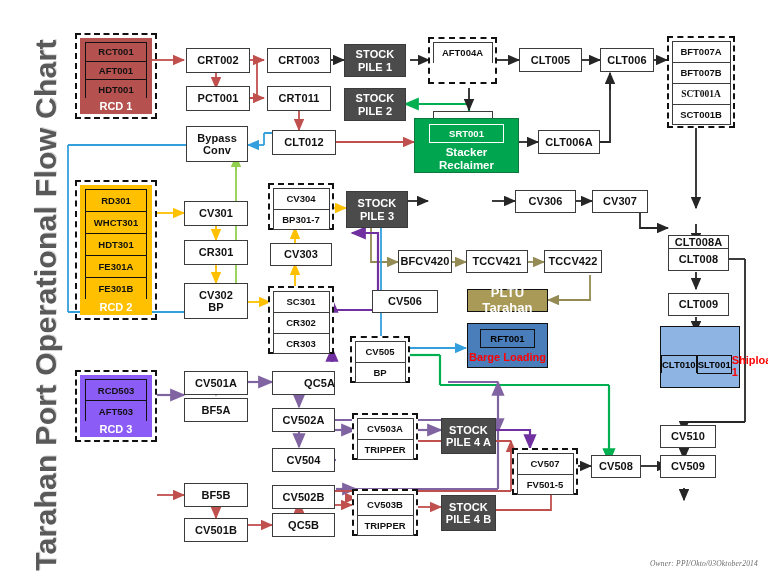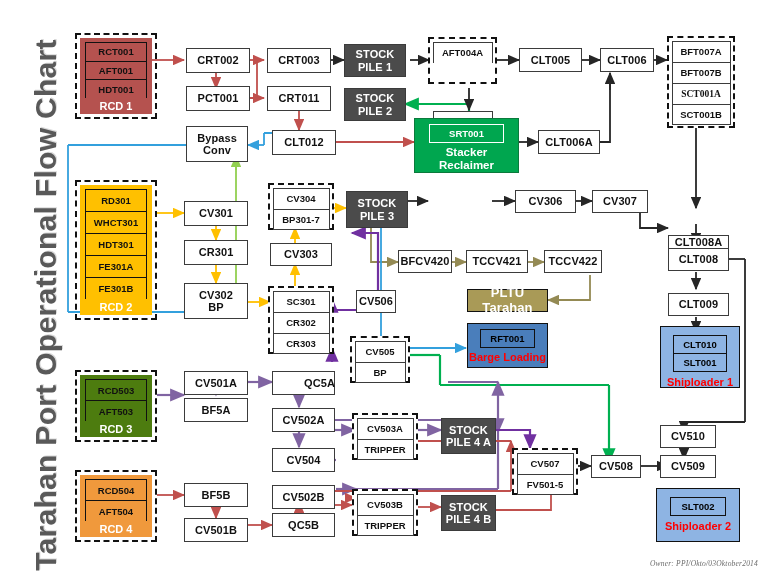--- a/index.html
+++ b/index.html
@@ -95,22 +95,22 @@
   }
   .barge .inner{
     box-sizing:border-box;width:70%;padding:3px 0;background:#4a7ebb;
     border:1.6px solid #111;color:#000;font-size:9.5px;font-weight:bold;text-align:center;
   }
   .barge .lbl{color:#ff0000;font-size:11px;font-weight:bold;margin-top:3px;}
 
   
   .shiploader{
     position:absolute;box-sizing:border-box;background:#8eb4e3;
-    border:1.6px solid #111;display:flex;flex-direction:column;
-    align-items:center;justify-content:flex-start;padding-top:8px;z-index:6;
+    border:1.6px solid #111;display:flex;
+    align-items:center;justify-content:flex-start;padding-top:14px;z-index:6;
   }
   .shiploader .sub{
     box-sizing:border-box;width:68%;padding:3px 0;background:#8eb4e3;
     border:1.4px solid #111;border-bottom-width:0;
     color:#000;font-size:9.5px;font-weight:bold;text-align:center;
   }
   .shiploader .sub.last{border-bottom-width:1.4px;}
   .shiploader .lbl{color:#ff0000;font-size:11px;font-weight:bold;margin-top:4px;}
 
   
@@ -307,34 +307,27 @@
       <div class="sub">RD301</div>
       <div class="sub">WHCT301</div>
       <div class="sub">HDT301</div>
       <div class="sub">FE301A</div>
       <div class="sub">FE301B</div>
       <div class="caption">RCD 2</div>
     </div>
   </div>
 
   <div class="rcd" style="left:75px;top:370px;width:82px;height:72px;">
-    <div class="fill" style="background:#4d7c0f;">
+    <div class="fill" style="background:#8b5cf6;">
       <div class="sub">RCD503</div>
       <div class="sub">AFT503</div>
       <div class="caption">RCD 3</div>
     </div>
   </div>
 
-  <div class="rcd" style="left:75px;top:470px;width:82px;height:72px;">
-    <div class="fill" style="background:#f0993c;">
-      <div class="sub">RCD504</div>
-      <div class="sub">AFT504</div>
-      <div class="caption">RCD 4</div>
-    </div>
-  </div>
 
   <div class="node" style="left:186px;top:48px;width:64px;height:25px;">CRT002</div>
   <div class="node" style="left:186px;top:86px;width:64px;height:25px;">PCT001</div>
   <div class="node two-line" style="left:186px;top:126px;width:62px;height:36px;">
     <span>Bypass</span>
     <span>Conv</span>
   </div>
 
   <div class="node" style="left:267px;top:48px;width:64px;height:25px;">CRT003</div>
   <div class="node" style="left:267px;top:86px;width:64px;height:25px;">CRT011</div>
@@ -405,21 +398,21 @@
   <div class="node" style="left:466px;top:250px;width:62px;height:23px;">TCCV421</div>
   <div class="node" style="left:544px;top:250px;width:58px;height:23px;">TCCV422</div>
 
   <div class="node pltu" style="left:467px;top:289px;width:81px;height:23px;">PLTU Tarahan</div>
 
   <div class="barge" style="left:467px;top:323px;width:81px;height:45px;">
     <div class="inner">RFT001</div>
     <div class="lbl">Barge Loading</div>
   </div>
 
-  <div class="node" style="left:356px;top:290px;width:40px;height:23px;">CV506</div>
+  <div class="node" style="left:372px;top:290px;width:66px;height:23px;">CV506</div>
   <div class="dashgroup" style="left:350px;top:336px;width:60px;height:47px;">
     <div class="sub" style="height:21px;">CV505</div>
     <div class="sub" style="height:21px;">BP</div>
   </div>
 
   <div class="node" style="left:668px;top:212px;width:61px;height:14px;margin-top:23px;">CLT008A</div>
   <div class="node" style="left:668px;top:248px;width:61px;height:23px;">CLT008</div>
   <div class="node" style="left:668px;top:293px;width:61px;height:23px;">CLT009</div>
 
   <div class="shiploader" style="left:660px;top:326px;width:80px;height:62px;">
@@ -460,20 +453,16 @@
 
   <div class="dashgroup" style="left:512px;top:448px;width:66px;height:47px;">
     <div class="sub" style="height:21px;">CV507</div>
     <div class="sub" style="height:21px;">FV501-5</div>
   </div>
 
   <div class="node" style="left:591px;top:455px;width:50px;height:23px;">CV508</div>
   <div class="node" style="left:660px;top:425px;width:56px;height:23px;">CV510</div>
   <div class="node" style="left:660px;top:455px;width:56px;height:23px;">CV509</div>
 
-  <div class="shiploader" style="left:656px;top:488px;width:84px;height:54px;">
-    <div class="sub last">SLT002</div>
-    <div class="lbl">Shiploader 2</div>
-  </div>
 
   <div id="footer">Owner: PPI/Okto/03Oktober2014</div>
 
 </div>
 
 </body></html>

